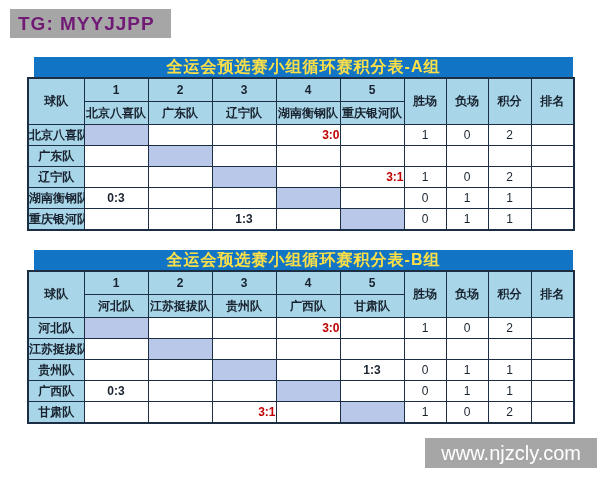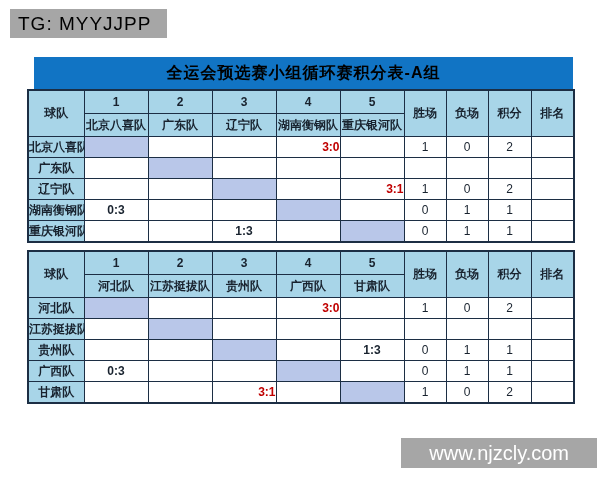--- a/index.html
+++ b/index.html
@@ -2,32 +2,33 @@
 <html style="--title_bg: #1174C4; --header_bg: #A8D5E8; --diagonal_bg: #B9C7E9; --border: #1C2E44; --score_red: #C00000; --badge_bg: #A6A6A6;"><head>
 <meta charset="utf-8">
 <style>
   html,body { margin:0; padding:0; background:#fff; }
   .page {
     position:relative; width:600px; height:480px; background:#ffffff;
     font-family:"Liberation Sans","DejaVu Sans",sans-serif; overflow:hidden;
   }
   .tg-badge {
     position:absolute; left:10px; top:9px; height:29px; line-height:29px;
-    background:var(--badge_bg); color:#000000; font-size:19px; padding:0 16px 0 8px;
+    background:var(--badge_bg); color:#701a75; font-size:19px; padding:0 16px 0 8px;
     letter-spacing:1px;
+    font-weight:bold;
   }
   .site-badge {
     position:absolute; right:3px; top:438px; height:30px; line-height:30px;
-    background:var(--badge_bg); color:#fff; font-size:20px; padding:0 28px;
+    background:var(--badge_bg); color:#fff; font-size:20px; padding:0 16px;
   }
   .group { position:absolute; left:27px; width:546px; }
   .group-a { top:57px; }
   .group-b { top:250px; }
   .title-bar {
-    margin-left:7px; height:32px; background:var(--title_bg); color:#000000;
+    margin-left:7px; height:20px; background:var(--title_bg); color:#fde047;
     font-weight:bold; font-size:16px; display:flex; align-items:center;
     justify-content:center; letter-spacing:1px;
   }
   table.score-table {
     border-collapse:collapse; table-layout:fixed; width:546px;
     border:2px solid var(--border); background:#fff;padding-left:20px;
   }
   .score-table th, .score-table td {
     border:1px solid var(--border); text-align:center; vertical-align:middle;
     padding:0; font-size:12px; color:#18222e; overflow:hidden; white-space:nowrap;
@@ -141,20 +142,21 @@
             <td class="stat">0</td>
             <td class="stat">1</td>
             <td class="stat">1</td>
             <td class="stat"></td>
           </tr>
         </tbody>
       </table>
   </section>
 
   <section class="group group-b">
+    <div class="title-bar">全运会预选赛小组循环赛积分表-B组</div>
     <table class="score-table">
         <colgroup>
           <col style="width: 56px;">
           <col style="width: 64px;">
           <col style="width: 64px;">
           <col style="width: 64px;">
           <col style="width: 64px;">
           <col style="width: 64px;">
           <col style="width: 42px;">
           <col style="width: 42px;">

